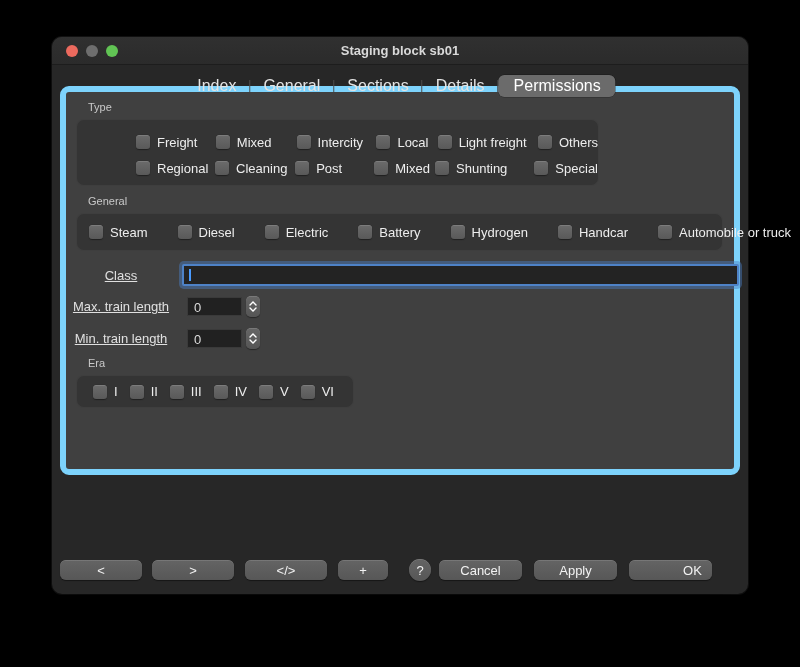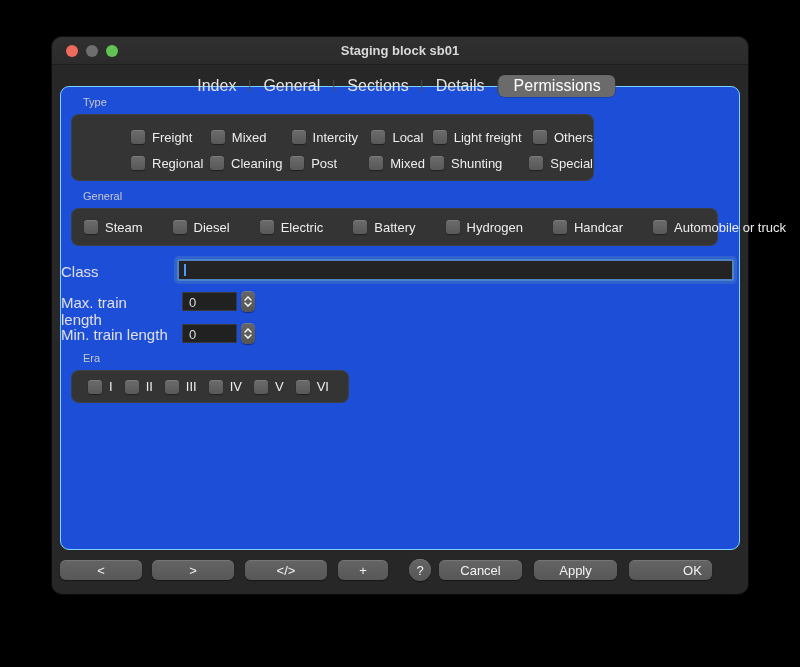--- a/index.html
+++ b/index.html
@@ -35,43 +35,43 @@
   }
   .tab {
     font-size:16px; color:#e3e3e3; padding:0 13px; height:22px;
     display:flex; align-items:center; border-radius:6px; cursor:default;
   }
   .tab.selected { background:#6b6b6b; color:#ffffff; box-shadow:0 0 0 0.5px rgba(0,0,0,.35); padding:0 15px; }
   .tabsep { width:1px; height:12px; background:#4d4d4d; }
 
   
   .content {
-    position:absolute; left:8px; top:49px; width:680px; height:464px;
-    background:#1d4ed8; border:1px solid #7dd3fc; border-radius:9px; z-index:1;
+    position:absolute; left:8px; top:49px; width:680px; height:389px;
+    background:#404040; border:6px solid #7dd3fc; border-radius:9px; z-index:1;
   }
   .grouplabel { position:absolute; font-size:11px; color:#c9c9c9; }
   .groupbox {
     position:absolute; background:#343434; border:1px solid rgba(255,255,255,.05);
     border-radius:8px;
   }
   .cb { display:flex; align-items:center; }
   .cbbox {
     width:14px; height:14px; border-radius:3.5px; flex:0 0 14px;
     background:linear-gradient(#6b6b6b,#595959);
     box-shadow:inset 0 0.5px 0 rgba(255,255,255,.25), 0 0.5px 1px rgba(0,0,0,.4);
   }
   .cbtext { font-size:13px; color:#ededed; margin-left:7px; white-space:nowrap; }
 
   .type-row { display:flex; align-items:center; height:26px; padding-left:15px; }
   .tw0{width:82px}.tw1{width:83px}.tw2{width:82px}.tw3{width:63px}.tw4{width:103px}
 
   .engine-row { display:flex; align-items:center; height:100%; padding-left:12px; gap:30px; }
   .era-row { display:flex; align-items:center; height:100%; padding-left:16px; gap:12px; }
 
-  .formlabel { position:absolute; left:0; width:110px; text-align:left; font-size:15px; color:#e0e0e0; }
+  .formlabel { position:absolute; left:0; width:110px; text-align:center; font-size:13px; color:#e0e0e0;text-decoration:underline; }
 
   .classfield {
     position:absolute; left:116px; top:172px; width:557px; height:22px;
     background:#232323; border:2px solid #4e82c7; border-radius:2px;
     box-shadow:0 0 0 3px rgba(74,127,198,.45);
   }
   .classfield input {
     position:absolute; inset:0; width:100%; height:100%; background:transparent;
     border:none; outline:none; color:#eee; font-size:13px; padding:0 6px;
     font-family:"Liberation Sans", sans-serif;

